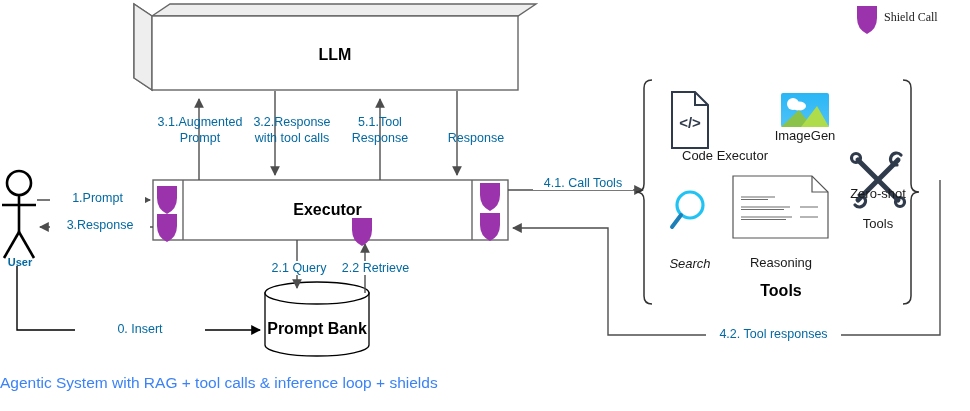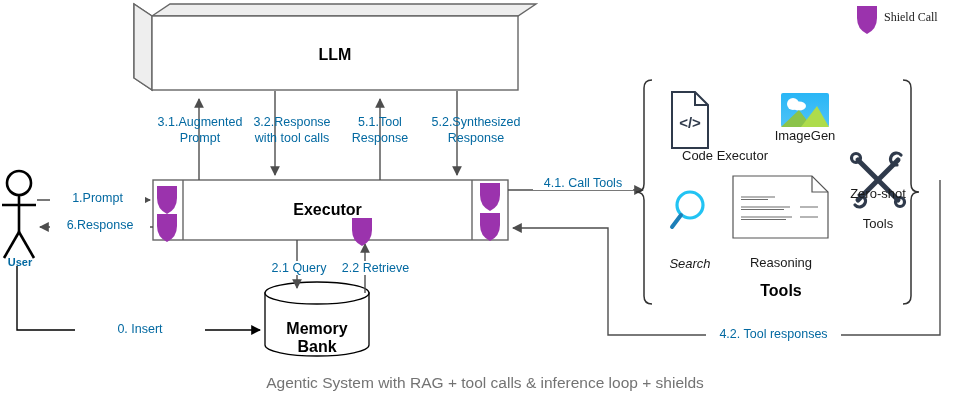--- a/index.html
+++ b/index.html
@@ -7,21 +7,21 @@
        font-family:"Liberation Sans","DejaVu Sans",sans-serif;color:#000;}
   #stage{position:relative;width:970px;height:411px;}
   .abs{position:absolute;}
   svg{display:block;}
   .lbl{position:absolute;font-size:12.5px;line-height:14px;color:#0369a1;
        text-align:center;white-space:pre;}
   .lbl.b{font-weight:bold;}
   .node-title{position:absolute;font-weight:bold;font-size:16px;color:#000;text-align:center;}
   .tool-cap{position:absolute;font-size:13px;line-height:15px;text-align:center;color:#1a1a1a;}
   .legend-txt{position:absolute;font-size:12px;color:#1a1a1a;}
-  .caption{position:absolute;font-size:15.5px;color:#737373;text-align:center;width:100%;}
+  .caption{position:absolute;font-size:15.5px;color:#3b82f6;text-align:left;width:100%;}
 </style>
 </head>
 <body>
 
 <div id="stage">
 
   <svg class="abs" width="970" height="411" style="left:0;top:0">
     <defs>
       <marker id="ah" viewBox="0 0 10 10" refX="9" refY="5" markerWidth="7" markerHeight="7" orient="auto-start-reverse">
         <path d="M0,0 L10,5 L0,10 z" fill="#4d4d4d"></path>
@@ -139,38 +139,37 @@
       <path d="M480,213 L500,213 L500,225 q0,11 -10,16 q-10,-5 -10,-16 Z"></path>
       <path d="M352,218 L372,218 L372,230 q0,11 -10,16 q-10,-5 -10,-16 Z"></path>
       <path d="M857,6 L877,6 L877,18 q0,11 -10,16 q-10,-5 -10,-16 Z"></path>
     </g>
   </svg>
 
   <div class="node-title" style="left:152px;top:46px;width:366px;">LLM</div>
 
   <div class="node-title" style="left:183px;top:201px;width:289px;">Executor</div>
 
-  <div class="node-title" style="left:265px;top:320px;width:104px;">Memory Bank</div>
+  <div class="node-title" style="left:265px;top:320px;width:104px;">Prompt Bank</div>
 
   <div class="lbl b" style="left:0px;top:255px;width:40px;font-size:11px;">User</div>
 
   <div class="lbl" style="left:138px;top:115px;width:124px;">3.1.Augmented</div>
   <div class="lbl" style="left:138px;top:131px;width:124px;">Prompt</div>
 
   <div class="lbl" style="left:233px;top:115px;width:118px;">3.2.Response</div>
   <div class="lbl" style="left:233px;top:131px;width:118px;">with tool calls</div>
 
   <div class="lbl" style="left:339px;top:115px;width:82px;">5.1.Tool</div>
   <div class="lbl" style="left:339px;top:131px;width:82px;">Response</div>
 
-  <div class="lbl" style="left:417px;top:115px;width:118px;">5.2.Synthesized</div>
   <div class="lbl" style="left:417px;top:131px;width:118px;">Response</div>
 
   <div class="lbl" style="left:50px;top:191px;width:95px;background:#fff;">1.Prompt</div>
-  <div class="lbl" style="left:50px;top:218px;width:100px;background:#fff;">6.Response</div>
+  <div class="lbl" style="left:50px;top:218px;width:100px;background:#fff;">3.Response</div>
 
   <div class="lbl" style="left:264px;top:261px;width:70px;background:#fff;">2.1 Query</div>
   <div class="lbl" style="left:333px;top:261px;width:85px;background:#fff;">2.2 Retrieve</div>
 
   <div class="lbl" style="left:75px;top:322px;width:130px;background:#fff;">0. Insert</div>
 
   <div class="lbl" style="left:533px;top:176px;width:100px;background:#fff;">4.1. Call Tools</div>
   <div class="lbl" style="left:706px;top:327px;width:135px;background:#fff;">4.2. Tool responses</div>
 
   <div class="tool-cap" style="left:679px;top:148px;width:92px;">Code Executor</div>

